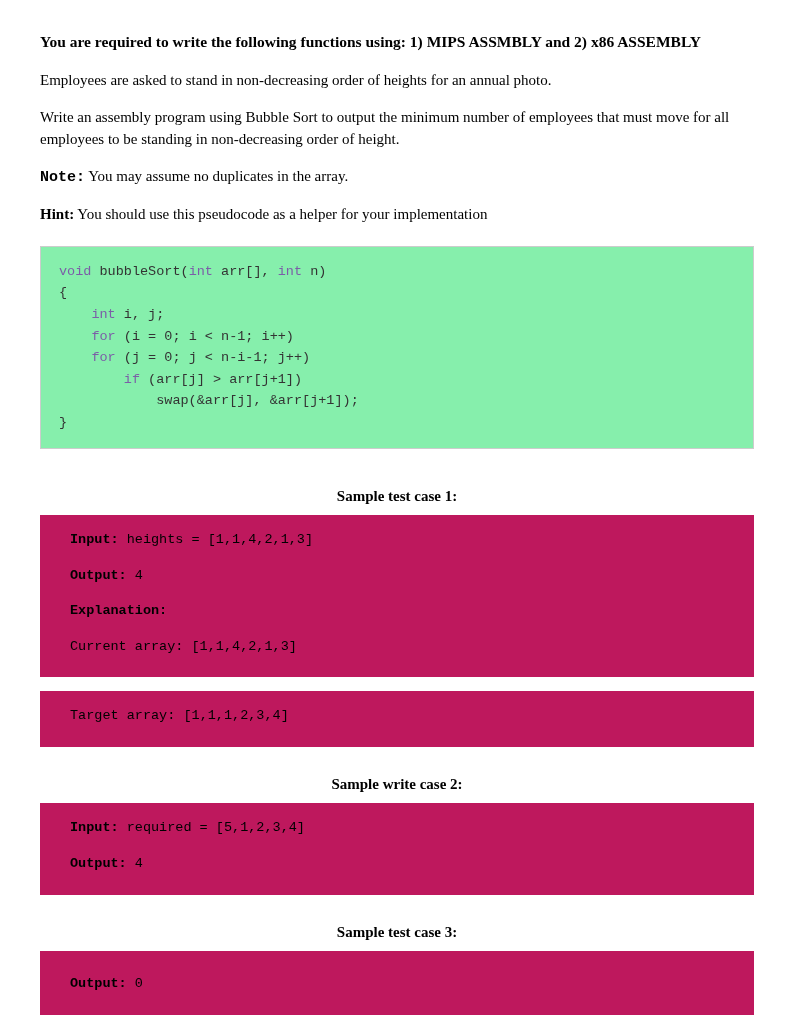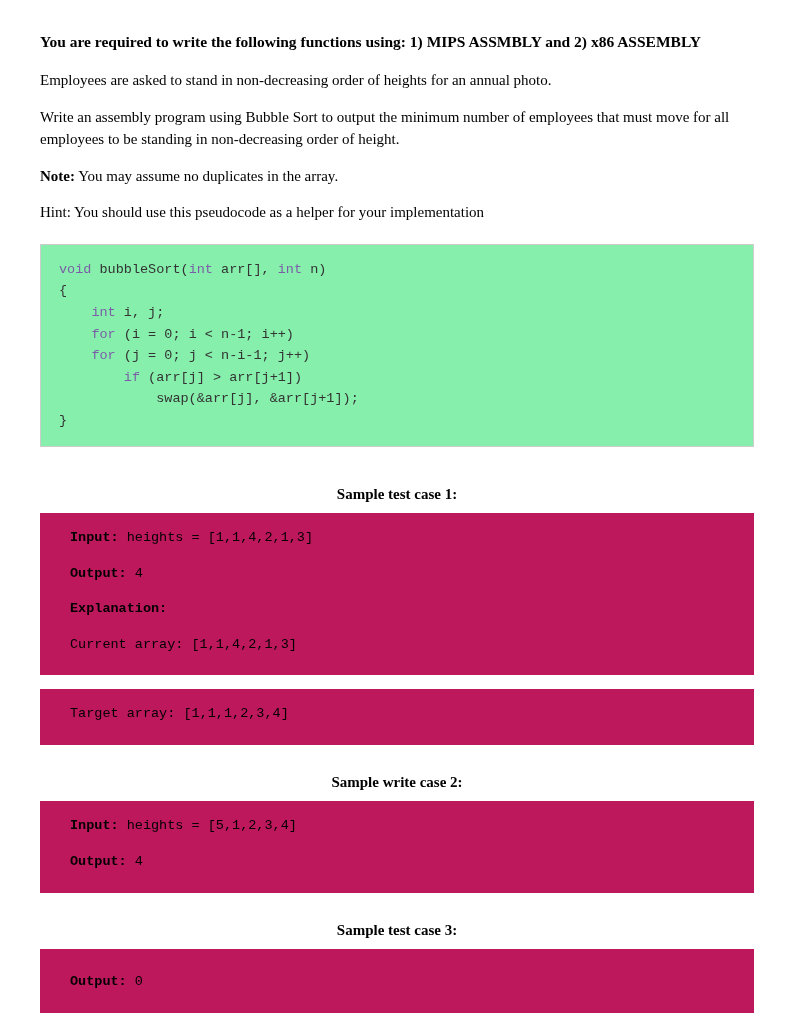--- a/index.html
+++ b/index.html
@@ -30,29 +30,30 @@
       font-size: 15px;
     }
 
     .note-line {
       margin-bottom: 14px;
       font-size: 15px;
     }
 
     .note-label {
       font-weight: bold;
+      font-family: Liberation Mono, monospace;
     }
 
     .hint-line {
       margin-bottom: 20px;
       font-size: 15px;
     }
 
     .hint-label {
-      font-weight: normal;
+      font-weight: bold;
     }
 
     .code-block {
       border: 1px solid #ccc;
       background: #86efac;
       padding: 14px 18px;
       font-family: 'Courier New', Courier, monospace;
       font-size: 13.5px;
       margin-bottom: 24px;
       line-height: 1.6;
@@ -171,21 +172,21 @@
     </div>
   </div>
 </div>
 
 <div class="gap"></div>
 
 <div class="sample-section">
   <div class="sample-title">Sample write case 2:</div>
   <div class="sample-box">
     <div class="sample-line">
-      <span class="sample-label-bold">Input:</span><span> heights = [5,1,2,3,4]</span>
+      <span class="sample-label-bold">Input:</span><span> required = [5,1,2,3,4]</span>
     </div>
     <div class="small-gap"></div>
     <div class="sample-line">
       <span class="sample-label-bold">Output:</span><span> 4</span>
     </div>
   </div>
 </div>
 
 <div class="gap"></div>
 

